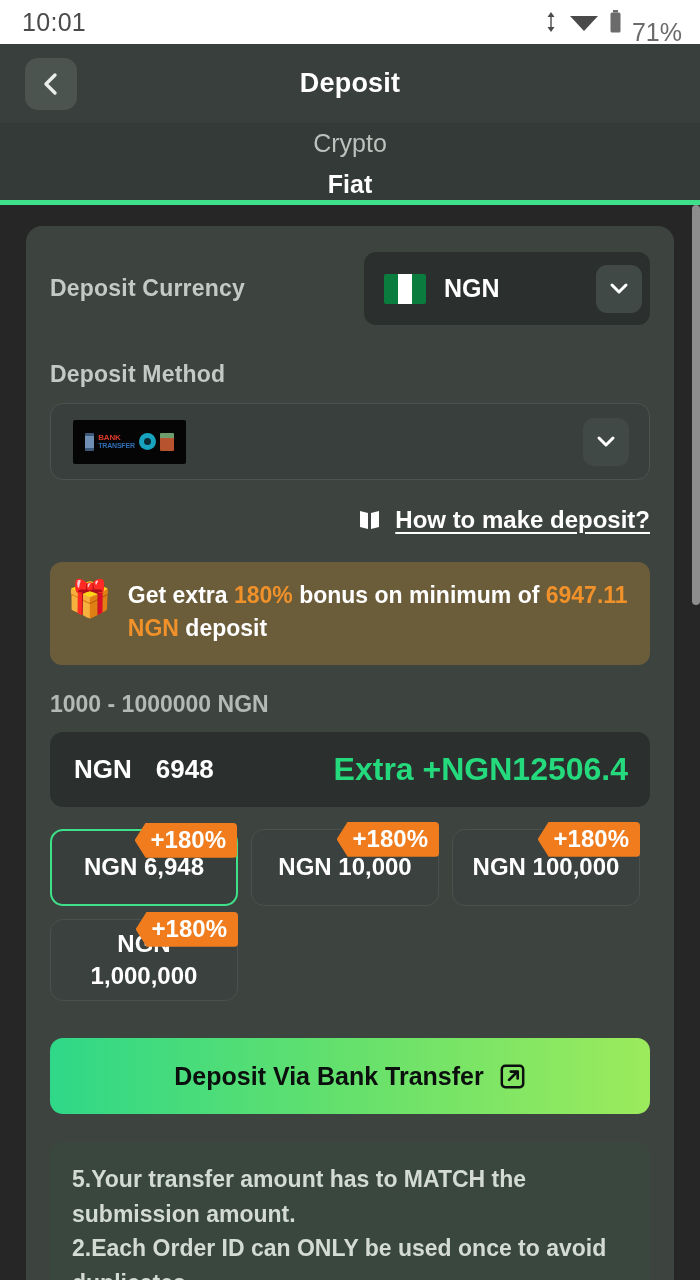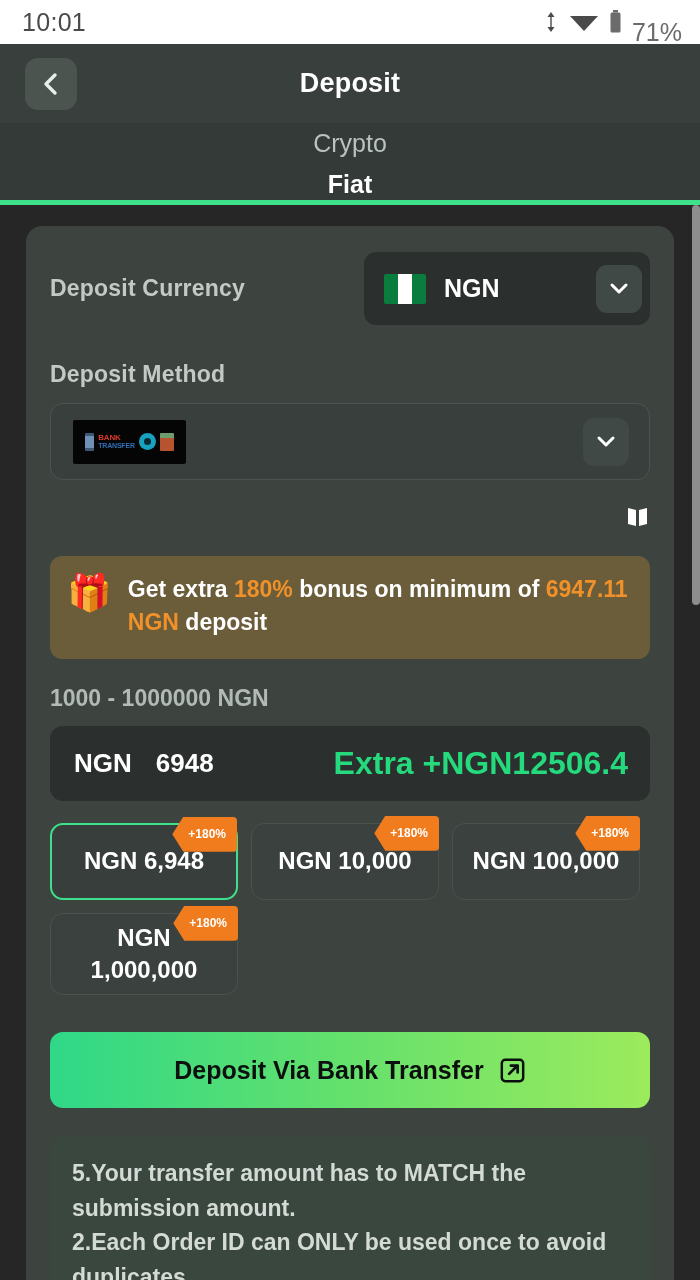--- a/index.html
+++ b/index.html
@@ -135,21 +135,21 @@
     display:flex; align-items:center; justify-content:center;
     padding:8px 10px; cursor:pointer;
   }
   .chip.sel{ border:2px solid #3ee089; background:#373e3b; }
   .chip-label{
     font-size:24px; color:#ffffff; font-weight:bold; text-align:center;
     line-height:1.35; word-break:break-word;
   }
   .ribbon{
     position:absolute; top:-8px; right:-1px; height:35px; background:#f07c1e;
-    color:#fff; font-size:12px; font-weight:bold;
+    color:#fff; font-size:24px; font-weight:bold;
     display:flex; align-items:center; padding:0 11px 0 16px;
     border-radius:0 4px 4px 0;
     clip-path:polygon(11px 0, 100% 0, 100% 100%, 11px 100%, 0 50%);
   }
   
   .deposit-btn{
     margin:37px 0 0 0; height:76px; border-radius:13px;
     background:linear-gradient(90deg,#2fd888 0%,#63e06d 48%,#9ceb5c 100%);
     display:flex; align-items:center; justify-content:center; gap:15px;
     cursor:pointer;
@@ -238,20 +238,21 @@
           <polyline points="3,3 10,10 17,3" fill="none" stroke="#ffffff" stroke-width="3" stroke-linecap="round" stroke-linejoin="round"></polyline>
         </svg>
       </span>
     </div>
 
     <div class="howto">
       <svg width="24" height="22" viewBox="0 0 24 22">
         <path d="M2 2 L10 4 L10 20 L2 18 Z" fill="#ffffff"></path>
         <path d="M13 4 L21 2 L21 18 L13 20 Z" fill="#ffffff"></path>
       </svg>
+      <span class="howto-text">How to make deposit?</span>
     </div>
 
     <div class="bonus">
       <span class="gift">🎁</span>
       <div class="bonus-text">
         <span>Get extra </span><span class="or">180%</span><span> bonus on minimum of </span><span class="or">6947.11</span>
         <span class="or">NGN</span><span> deposit</span>
       </div>
     </div>
 

